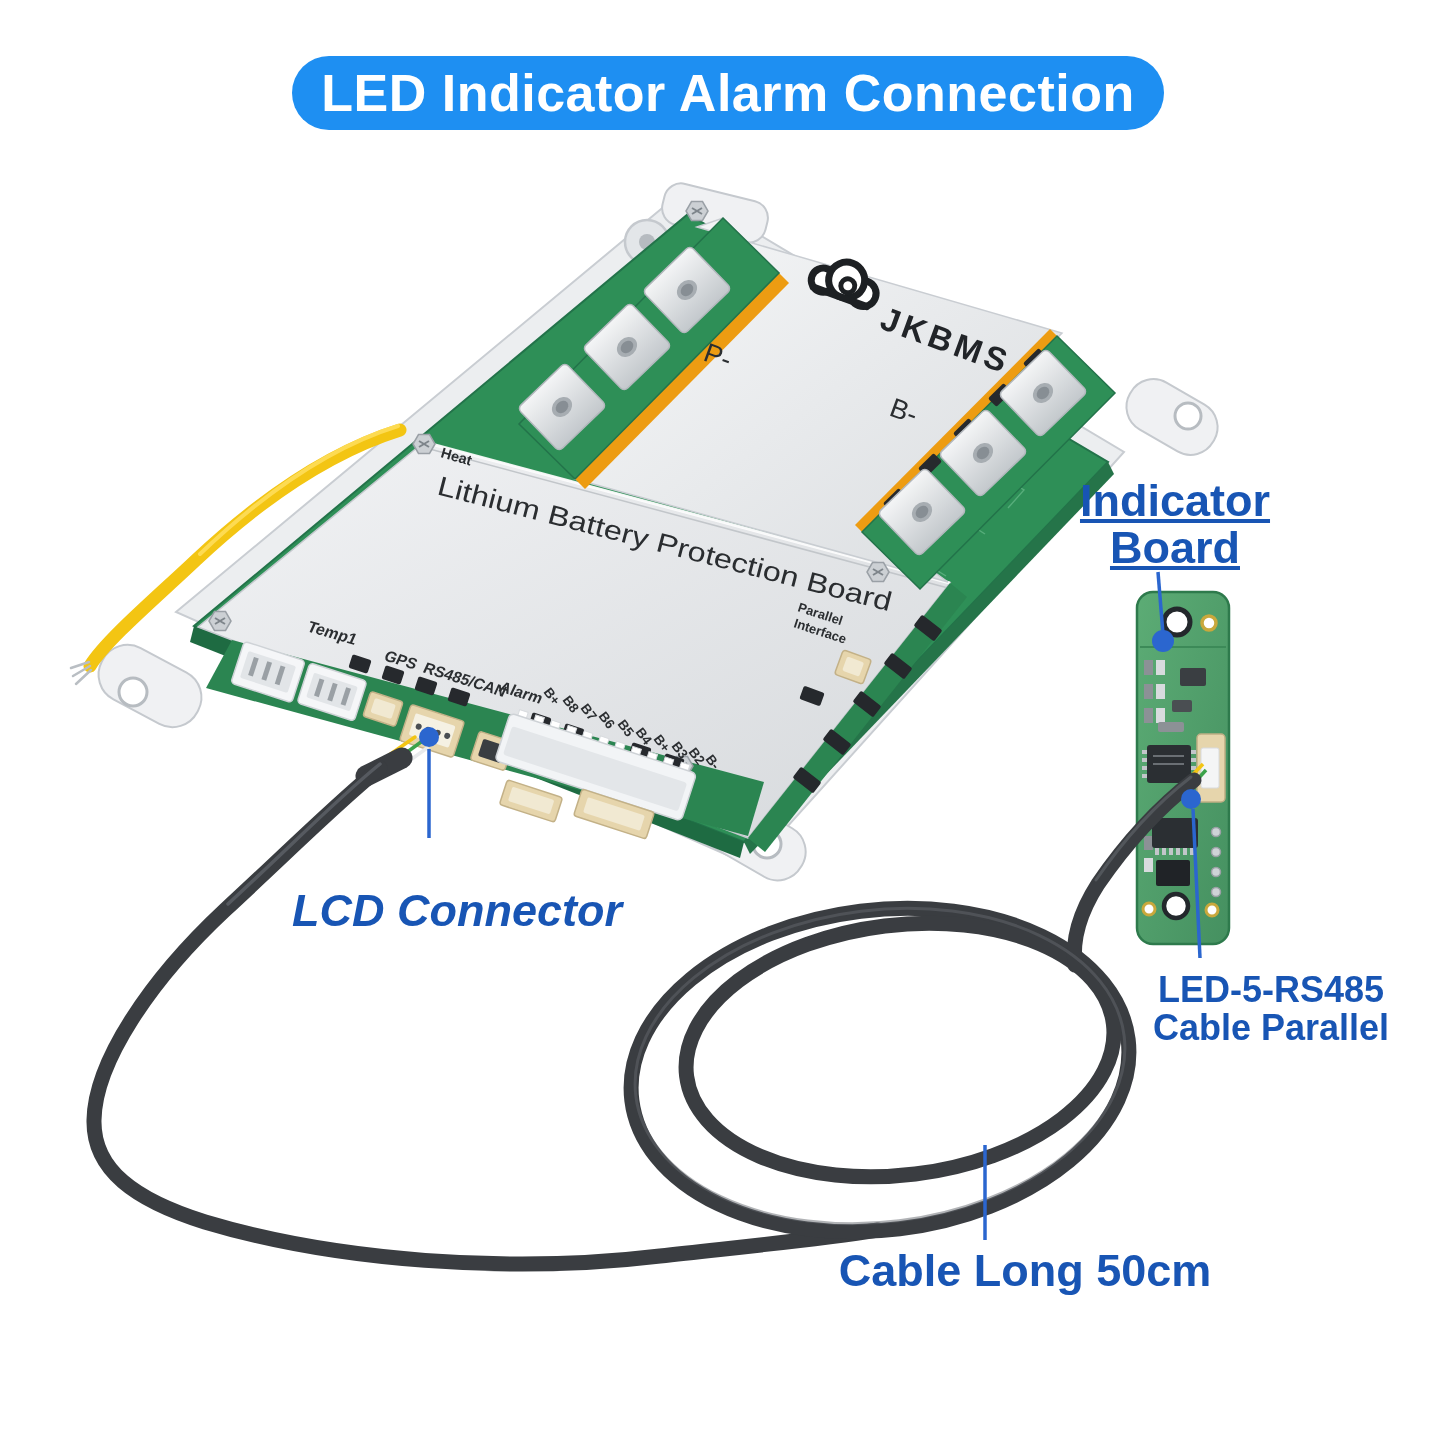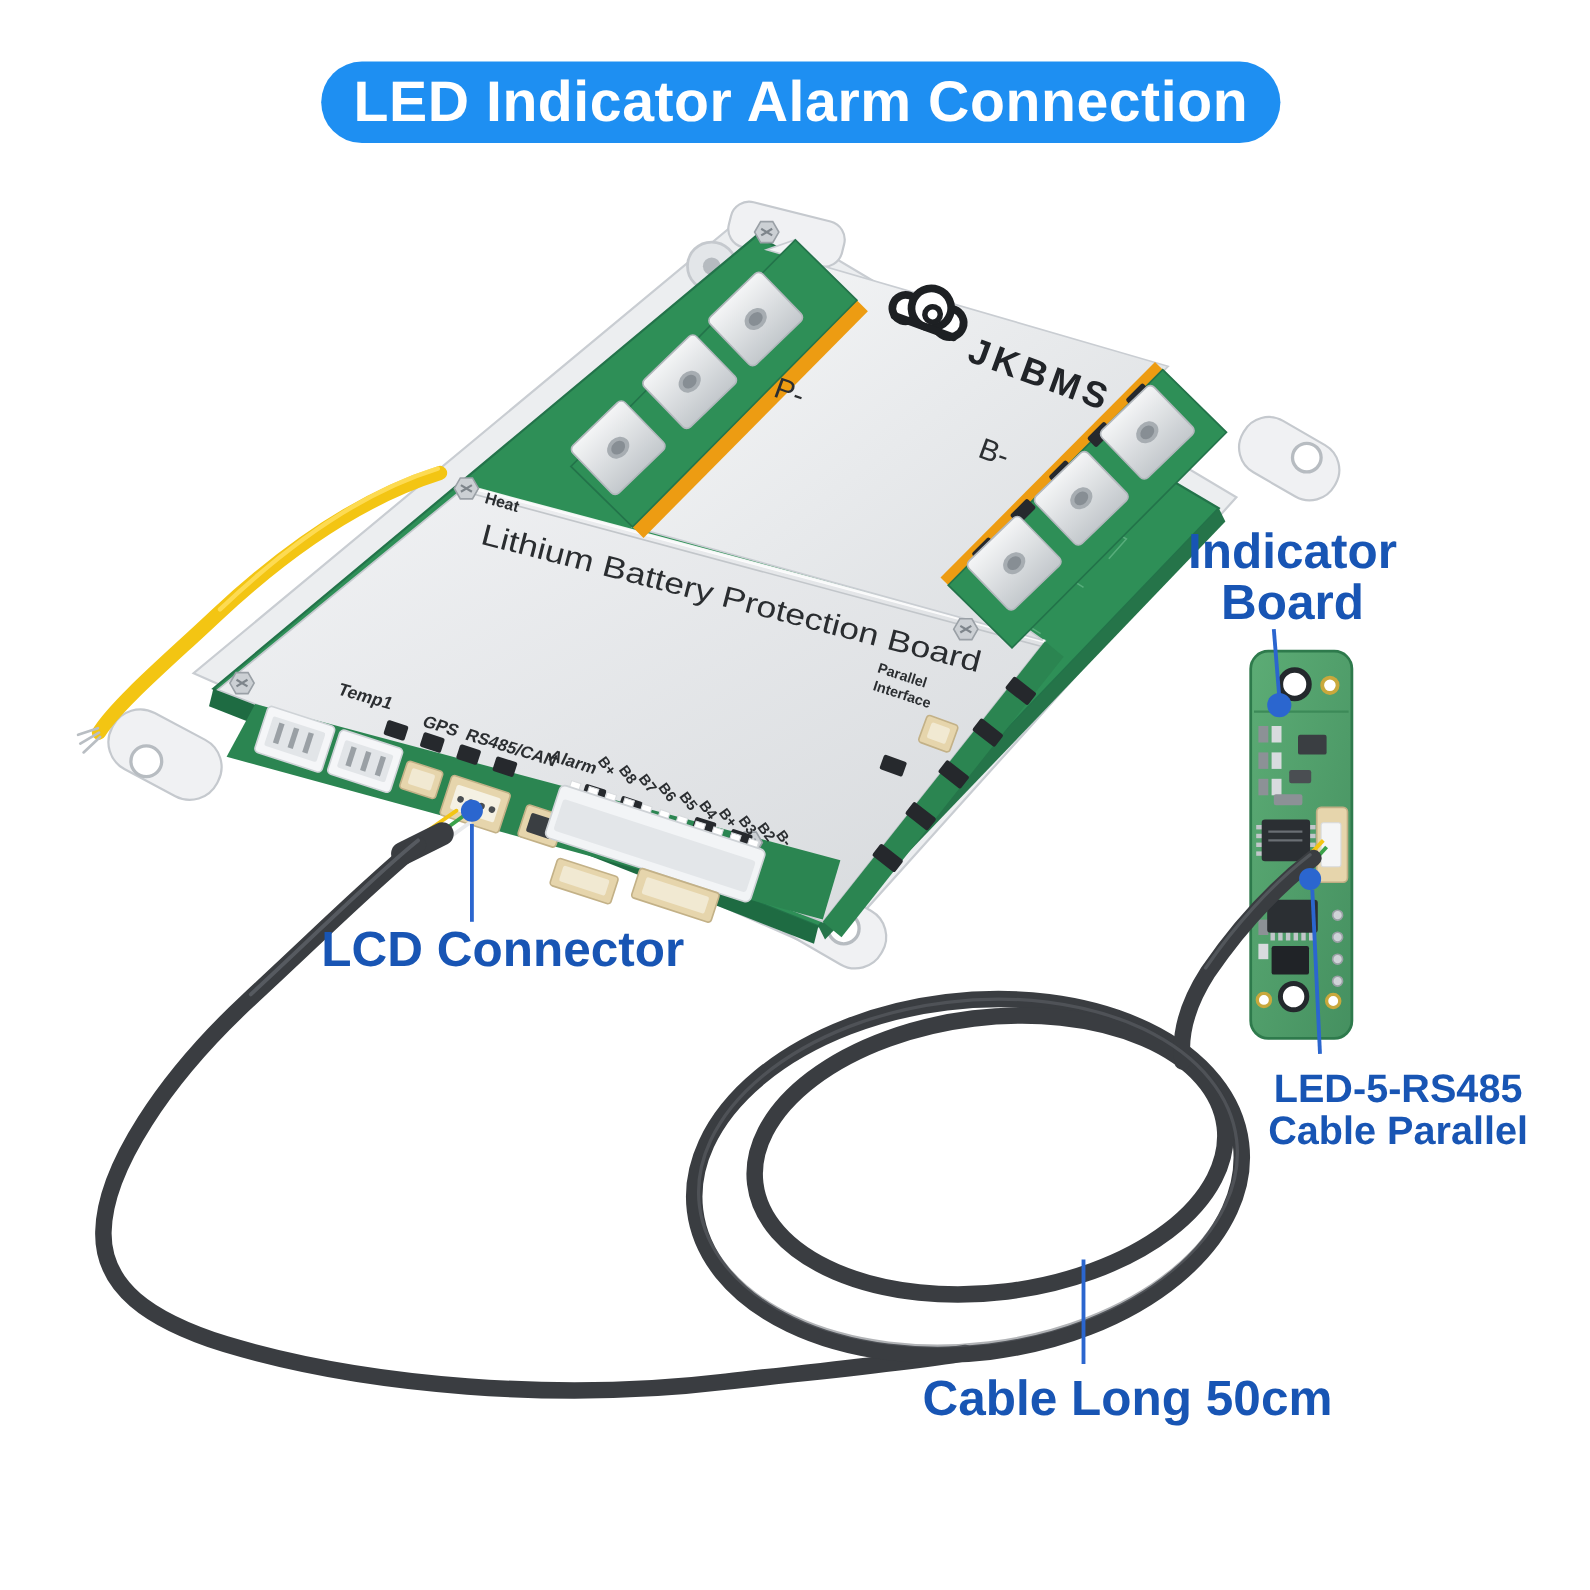--- a/index.html
+++ b/index.html
@@ -7,22 +7,22 @@
        font-family:"Liberation Sans",sans-serif;}
   #stage{position:absolute;inset:0;}
   #art{position:absolute;left:0;top:0;z-index:1;}
   .banner{position:absolute;left:292px;top:56px;width:872px;height:74px;
           background:var(--banner_bg);border-radius:38px;z-index:3;
           display:flex;align-items:center;justify-content:center;
           color:var(--banner_text);font-size:52px;font-weight:700;letter-spacing:.5px;}
   .callout{position:absolute;z-index:3;color:var(--callout_text);
            font-weight:700;text-align:center;line-height:1.05;font-size:45px;}
   .callout .ln{display:block;}
-  #co-indicator{left:1030px;top:477px;width:290px;}
-  #co-lcd{left:262px;top:839px;width:390px;}
+  #co-indicator{left:1030px;top:477px;width:290px;text-decoration:underline;}
+  #co-lcd{left:262px;top:887px;width:390px;font-style:italic;}
   #co-led5{left:1076px;top:971px;width:390px;font-size:36px;}
   #co-cable{left:790px;top:1247px;width:470px;}
 </style>
 </head>
 <body>
 
 <div id="stage">
 
 <svg id="art" width="1445" height="1445" viewBox="0 0 1445 1445">
   <defs>

